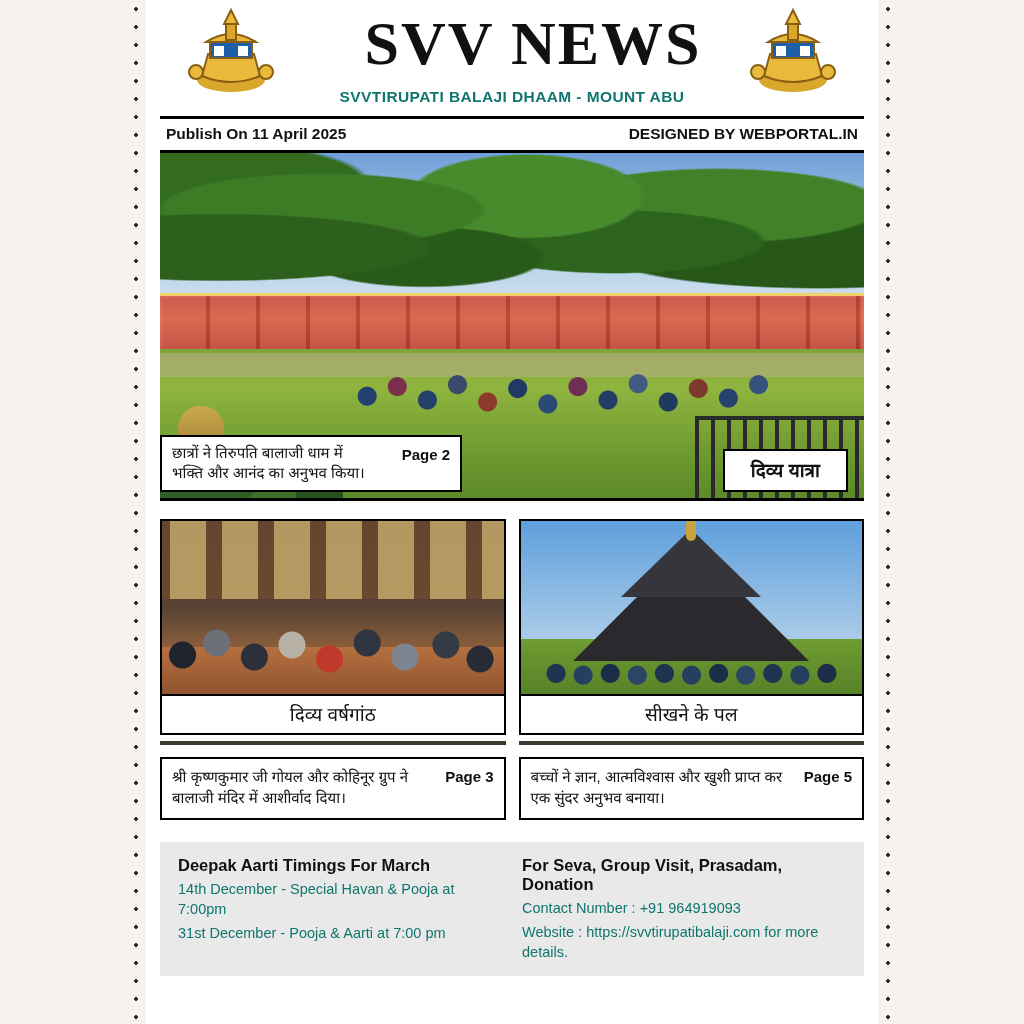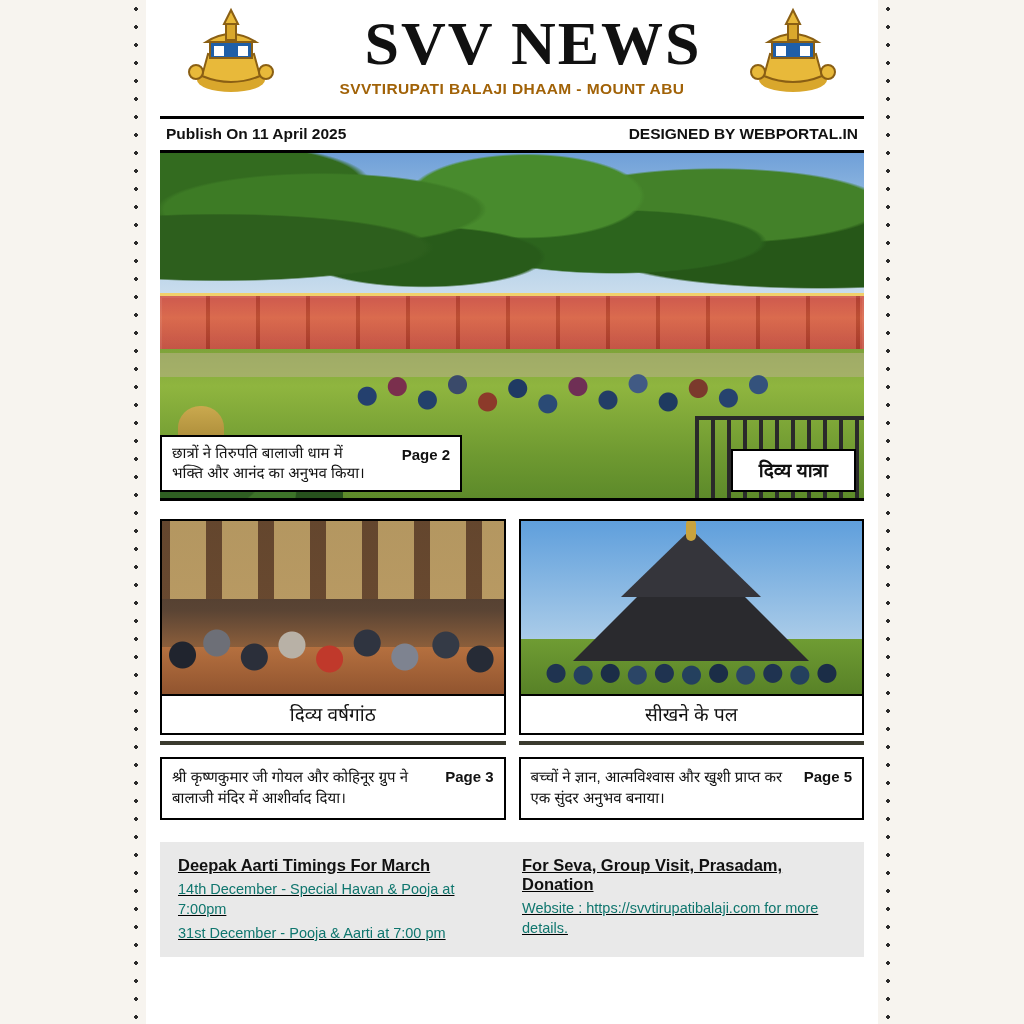--- a/index.html
+++ b/index.html
@@ -46,22 +46,22 @@
     letter-spacing:2px;
     line-height:70px;
     margin:6px 0 0 0;
     color:#111;
     padding-left:42px;
   }
   .paper-sub{
     font-size:15.5px;
     font-weight:bold;
     letter-spacing:0.4px;
-    color:#a16207;
-    margin-top:2px;
+    color:#0f766e;
+    margin-top:10px;
   }
   .kalash{
     position:absolute;
     top:6px;
     width:86px;height:92px;
   }
   .kalash.l{left:42px;}
   .kalash.r{right:42px;}
 
   .rule-thick{
@@ -146,21 +146,21 @@
 
   .cap-left{
     position:absolute;left:0;bottom:6px;
     background:#fff;border:2px solid #000;
     padding:6px 10px 7px 10px;
     width:278px;
     font-size:15px;line-height:20px;color:#111;
   }
   .cap-left .pg{float:right;font-weight:bold;margin-top:2px;margin-left:35px;}
   .cap-right{
-    position:absolute;right:8px;bottom:6px;
+    position:absolute;right:16px;bottom:6px;
     background:#fff;border:2px solid #000;
     padding:6px 26px 7px 26px;
     font-size:19px;font-weight:bold;color:#111;
   }
 
   
   .cols{
     display:flex;gap:13px;
     margin:18px 14px 0 14px;
   }
@@ -219,21 +219,21 @@
 
   .capbox{
     margin-top:12px;border:2px solid #000;background:#fff;
     padding:7px 10px 8px 10px;
     font-size:15px;line-height:21px;color:#111;min-height:44px;
   }
   .capbox .pg{float:right;font-weight:bold;}
 
   
   .infowrap{margin:22px 14px 0 14px;background:#e9e9e9;padding:14px 18px 10px 18px;}
-  .inforow{display:flex;gap:20px;text-decoration:underline;}
+  .inforow{display:flex;gap:20px;}
   .infocol{flex:1;}
   .infocol h3{font-size:16.5px;margin:0 0 4px 0;color:#111;}
   .infocol p{font-size:14.5px;margin:0 0 4px 0;color:#0f766e;line-height:20px;}
   .timings{
     margin:10px 14px 0 14px;background:#d7d7d7;text-align:center;
     font-size:17px;font-weight:bold;padding:9px 0 10px 0;color:#111;
   }
 </style>
 </head>
 <body>
@@ -340,20 +340,21 @@
 
     <div class="infowrap">
       <div class="inforow">
         <div class="infocol">
           <h3>Deepak Aarti Timings For March</h3>
           <p>14th December - Special Havan &amp; Pooja at 7:00pm</p>
           <p>31st December - Pooja &amp; Aarti at 7:00 pm</p>
         </div>
         <div class="infocol">
           <h3>For Seva, Group Visit, Prasadam, Donation</h3>
+          <p>Contact Number : +91 964919093</p>
           <p>Website : https://svvtirupatibalaji.com for more details.</p>
         </div>
       </div>
     </div>
 
 
   </div>
 </div>
 
 </body></html>

